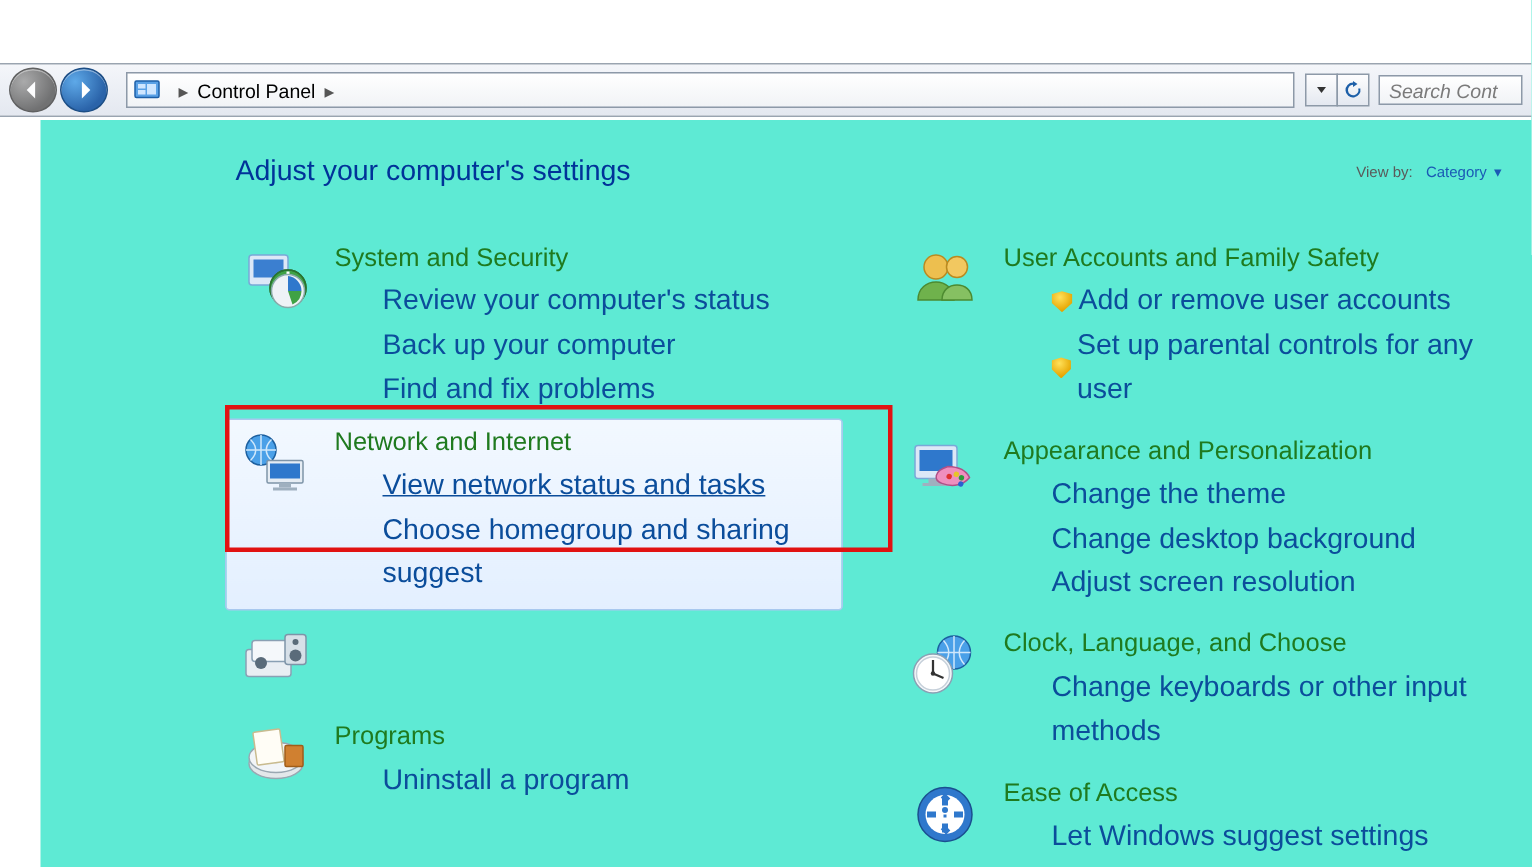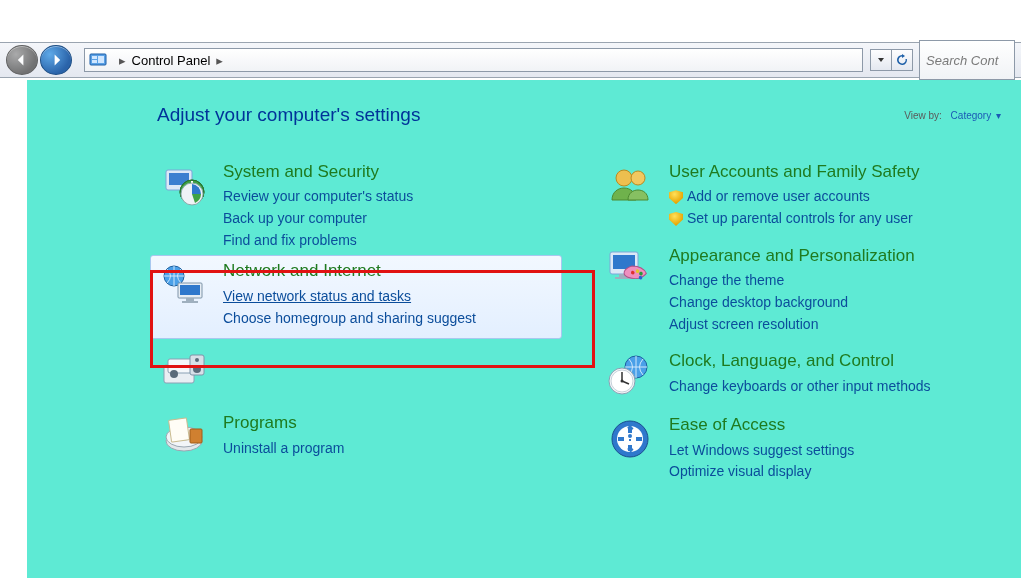--- a/index.html
+++ b/index.html
@@ -54,21 +54,21 @@
   .addr .crumb-arrow { margin: 0 6px; color:#555;}
   .refresh-btn, .expand-btn {
     width:22px;height:22px;
     background:linear-gradient(#fdfdfe,#e4e8f0);
     border:1px solid #8d99a8;
     display:flex;align-items:center;justify-content:center;
     margin-left:-1px;
   }
   .search {
     width: 96px;
-    height: 40px;
+    height: 20px;
     background: linear-gradient(#fff,#f1f3f6);
     border: 1px solid #8d99a8;
     margin-left: 6px;
     padding: 0 6px;
     font-size: 13px;
     color:#7a7a7a;
     display:flex;align-items:center;
     font-style: italic;
     overflow:hidden;
     white-space:nowrap;
@@ -109,23 +109,24 @@
   .cat-title {
     color:#1f7a1f;
     font-size: 17px;
     line-height:1.2;
     margin-bottom:4px;
     cursor:pointer;
   }
   .cat-link {
     display:flex;align-items:center;
     color:#0b4d9b;
-    font-size:14px;
+    font-size:19px;
     line-height:1.55;
     cursor:pointer;
+    margin-left:32px;
   }
   .cat-link.shielded::before{
     content:"";
     display:inline-block;
     width:14px;height:14px;margin-right:4px;
     background: radial-gradient(circle at 40% 30%, #ffe15a,#e6a400 70%);
     clip-path: polygon(50% 0,100% 15%,100% 55%,50% 100%,0 55%,0 15%);
   }
   .highlight-box {
     position:absolute;
@@ -309,21 +310,21 @@
             <svg width="48" height="44" viewBox="0 0 48 44">
               <circle cx="30" cy="14" r="11" fill="#4aa0e8" stroke="#1c5f9f"></circle>
               <path d="M19 14h22M30 3v22M23 6q7 8 0 16M37 6q-7 8 0 16" stroke="#cfe7fb" stroke-width="1" fill="none"></path>
               <circle cx="16" cy="28" r="13" fill="#f4f6f8" stroke="#8aa0b4"></circle>
               <circle cx="16" cy="28" r="11" fill="#fff" stroke="#c6d0da"></circle>
               <path d="M16 28V19M16 28l7 3" stroke="#333" stroke-width="1.5"></path>
               <circle cx="16" cy="28" r="1.5" fill="#333"></circle>
             </svg>
           </div>
           <div class="cat-body">
-            <div class="cat-title">Clock, Language, and Control</div>
+            <div class="cat-title">Clock, Language, and Choose</div>
             <div class="cat-link">Change keyboards or other input methods</div>
           </div>
         </div>
         <div class="category">
           <div class="cat-icon">
             <svg width="48" height="44" viewBox="0 0 48 44">
               <circle cx="24" cy="22" r="18" fill="#2f78cc" stroke="#1a4f8f"></circle>
               <circle cx="24" cy="22" r="18" fill="url(#g)"></circle>
               <circle cx="24" cy="22" r="13" fill="#fff"></circle>
               <g fill="#2f78cc">

